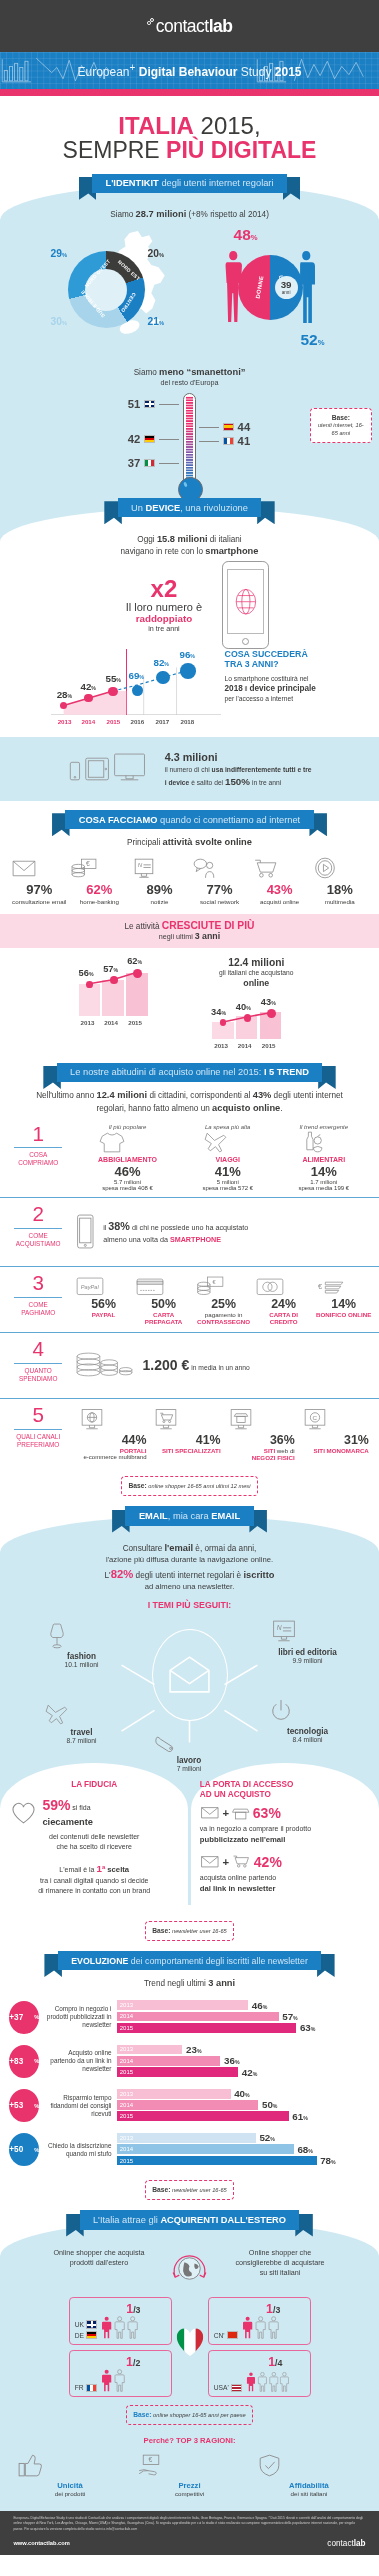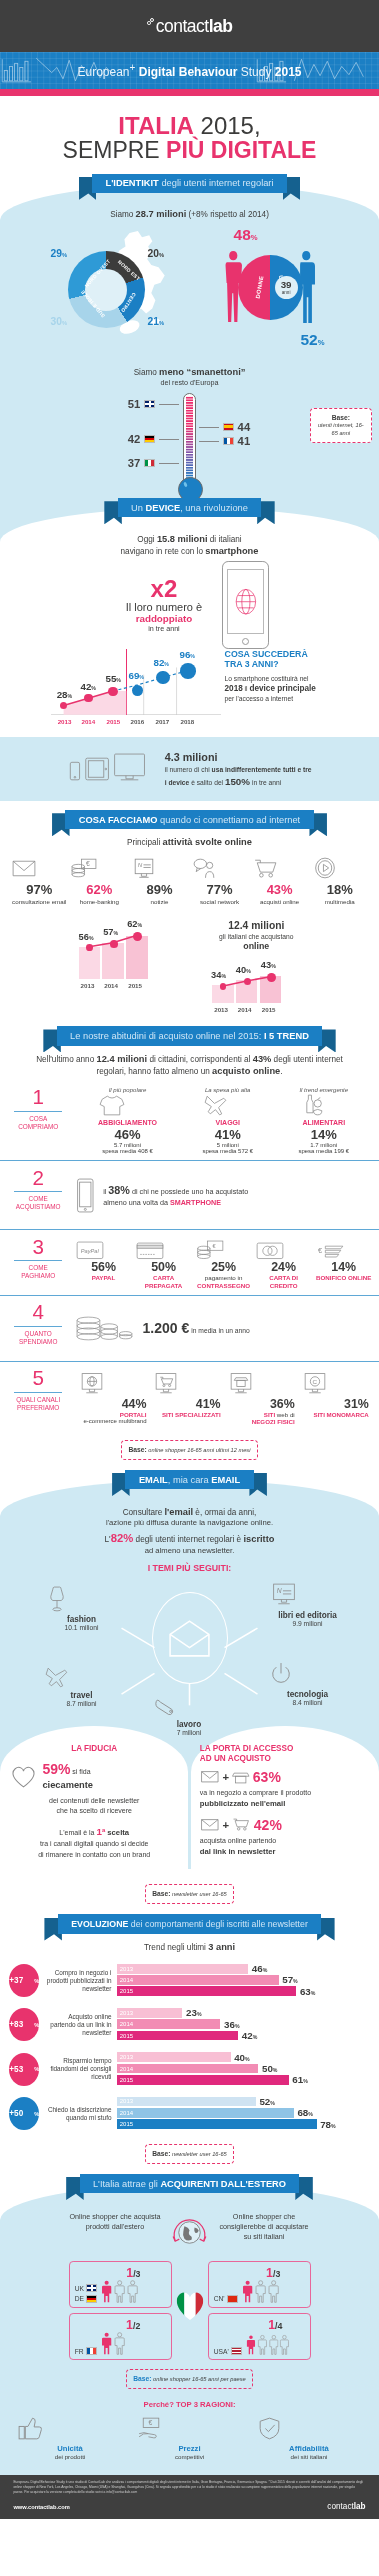--- a/index.html
+++ b/index.html
@@ -220,21 +220,21 @@
   .evobadge span { font-size:5.7px; }
   .evolabel { width:67px; text-align:right; font-size:6.4px; line-height:1.25; flex:0 0 67px; }
   .evobars { flex:1; }
   .evobar { display:flex; align-items:center; height:9.8px; margin-bottom:1.5px; }
   .evobar .fillb { height:9.8px; display:flex; align-items:center; padding-left:3.1px;
                    color:#fff; font-size:6px; }
   .evobar .val { font-size:9.8px; font-weight:700; margin-left:3.6px; }
   .evobar .val span { font-size:5.2px; }
 
   
-  .estero-head { display:flex; justify-content:center; gap:5px; padding:7.2px 10.3px 3.1px; text-align:center; }
+  .estero-head { display:flex; justify-content:center; gap:21px; padding:7.2px 10.3px 3.1px; text-align:center; }
   .estero-head .c { width:93px; font-size:7.2px; line-height:1.4; }
   .ccards { display:flex; flex-wrap:wrap; justify-content:center; gap:5.2px 36px; padding:4.1px 12.4px 3.1px; position:relative; }
   .ccard { width:103px; border:0.8px solid #e8669a; border-radius:4.1px; padding:4.1px 5.2px;
            display:flex; align-items:flex-end; gap:4.1px; }
   .ccard .flags { display:flex; flex-direction:column; gap:2.6px; align-items:flex-end; font-size:6.7px; }
   .ccard .fr2 { display:flex; align-items:center; gap:2.1px; }
   .ccard .frac { font-size:12.4px; font-weight:700; color:#e8336d; }
   .ccard .frac .den { color:#3c3c3b; font-size:8.8px; }
   .ccard .people { display:flex; gap:1.5px; align-items:flex-end; }
   .heart-it { width:36px; height:34px; position:absolute; left:50%; margin-left:-18px; top:30px; }
@@ -566,20 +566,24 @@
                 <ellipse cx="27" cy="21" rx="18" ry="19"></ellipse>
                 <ellipse cx="27" cy="21" rx="13" ry="14"></ellipse>
                 <path d="M24 14 L34 21 L24 28z"></path>
               </g>
             </svg>
           <div class="pc">18%</div>
           <div class="lb">multimedia</div>
         </div>
       </div>
 
+      <div class="pinkband">
+        <div class="l1"><span>Le attività </span><b>CRESCIUTE DI PIÙ</b></div>
+        <div class="l2"><span>negli ultimi </span><b>3 anni</b></div>
+      </div>
 
       <div class="growth-row">
         <div class="gchart">
           <div class="bars3" style="height:70px;">
             <div class="bar" style="left:12.4px;height:32px;"></div>
             <div class="bar b2" style="left:36px;height:36px;"></div>
             <div class="bar b3" style="left:60px;height:43px;"></div>
             <svg style="position:absolute;left:0;top:0;width:113px;height:70px;" viewBox="0 0 220 136" width="113" height="70">
               <polyline fill="none" stroke="#e8336d" stroke-width="3" points="45,54 91,46 137,32"></polyline>
             </svg>

